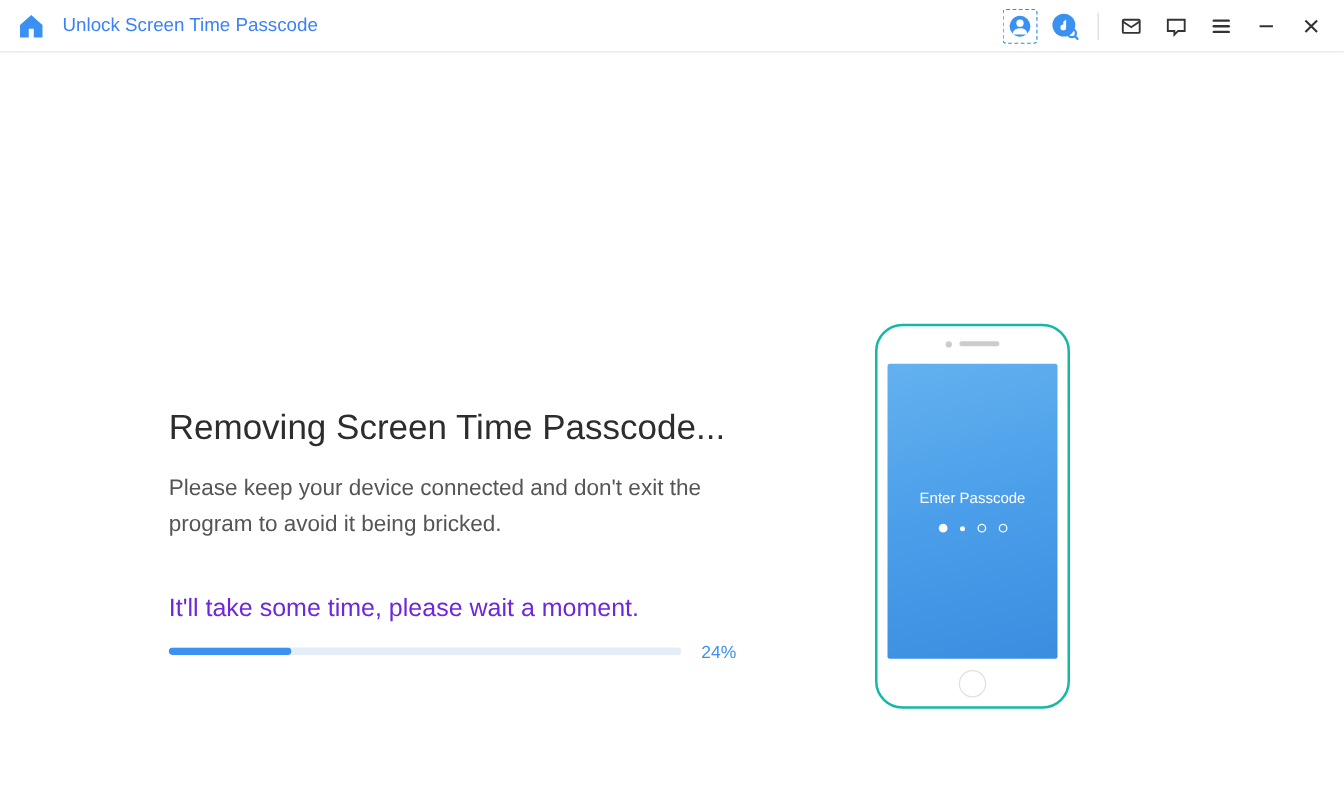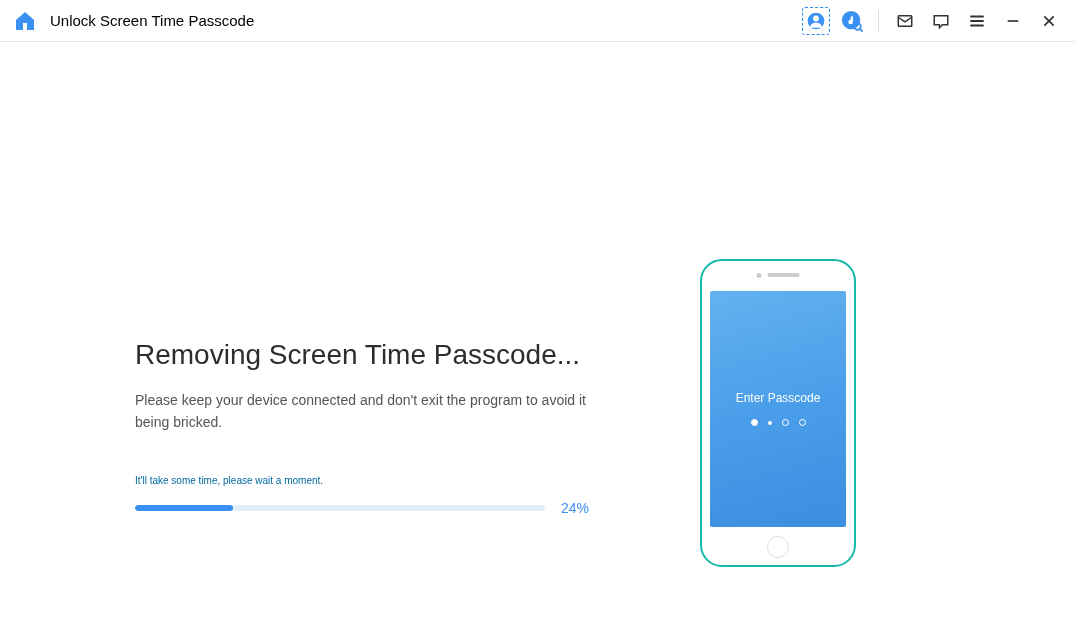--- a/index.html
+++ b/index.html
@@ -30,21 +30,21 @@
     .home-icon {
       width: 26px;
       height: 26px;
       display: flex;
       align-items: center;
       justify-content: center;
       cursor: pointer;
     }
     .page-title {
       font-size: 15px;
-      color: #000000;
+      color: #3b82f6;
       font-weight: 400;
     }
     .header-right {
       display: flex;
       align-items: center;
       gap: 8px;
     }
     .header-icon {
       width: 28px;
       height: 28px;
@@ -75,28 +75,28 @@
       padding-left: 75px;
       max-width: 640px;
     }
     .heading {
       font-size: 28px;
       font-weight: 500;
       color: #2d2d2d;
       margin-bottom: 18px;
     }
     .description {
-      font-size: 14px;
+      font-size: 18px;
       color: #555;
       line-height: 1.6;
       max-width: 470px;
     }
     .wait-text {
-      font-size: 10px;
-      color: #0369a1;
+      font-size: 20px;
+      color: #6d28d9;
       margin-top: 42px;
       margin-bottom: 14px;
     }
     .progress-row {
       display: flex;
       align-items: center;
       gap: 16px;
     }
     .progress-bar {
       width: 410px;

